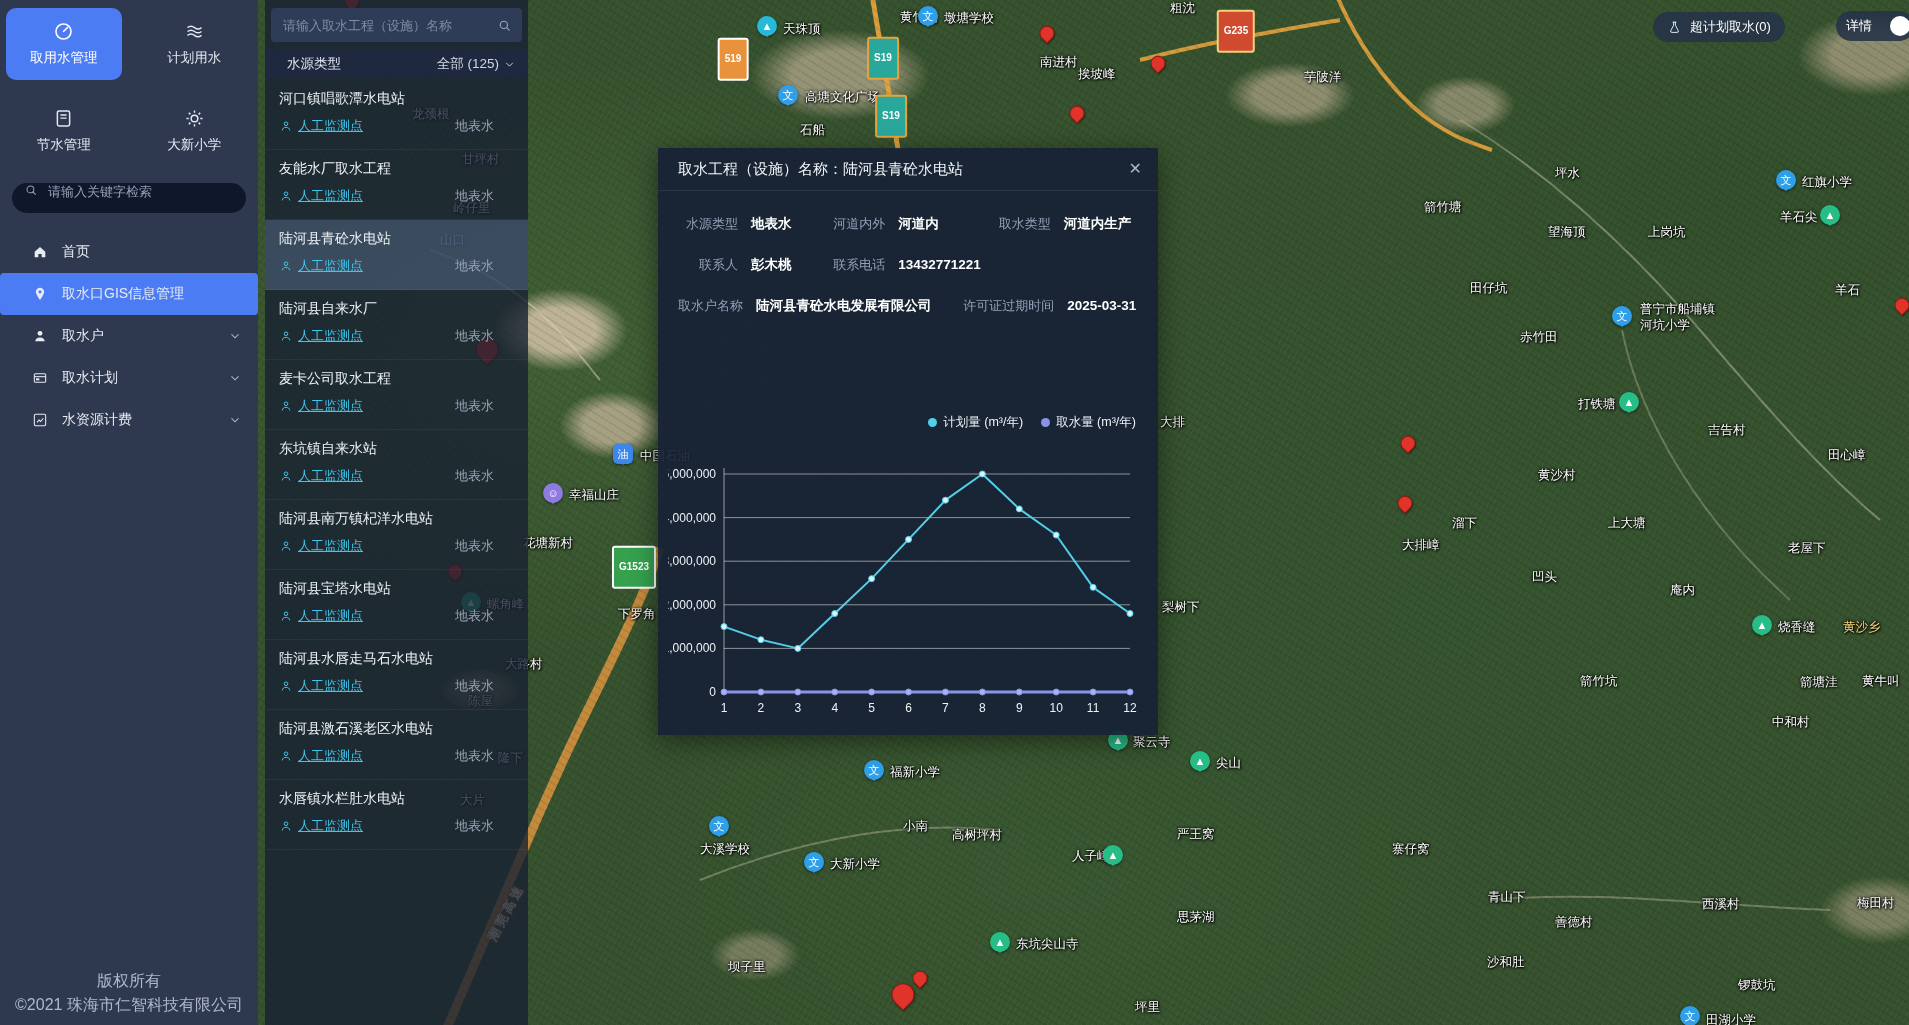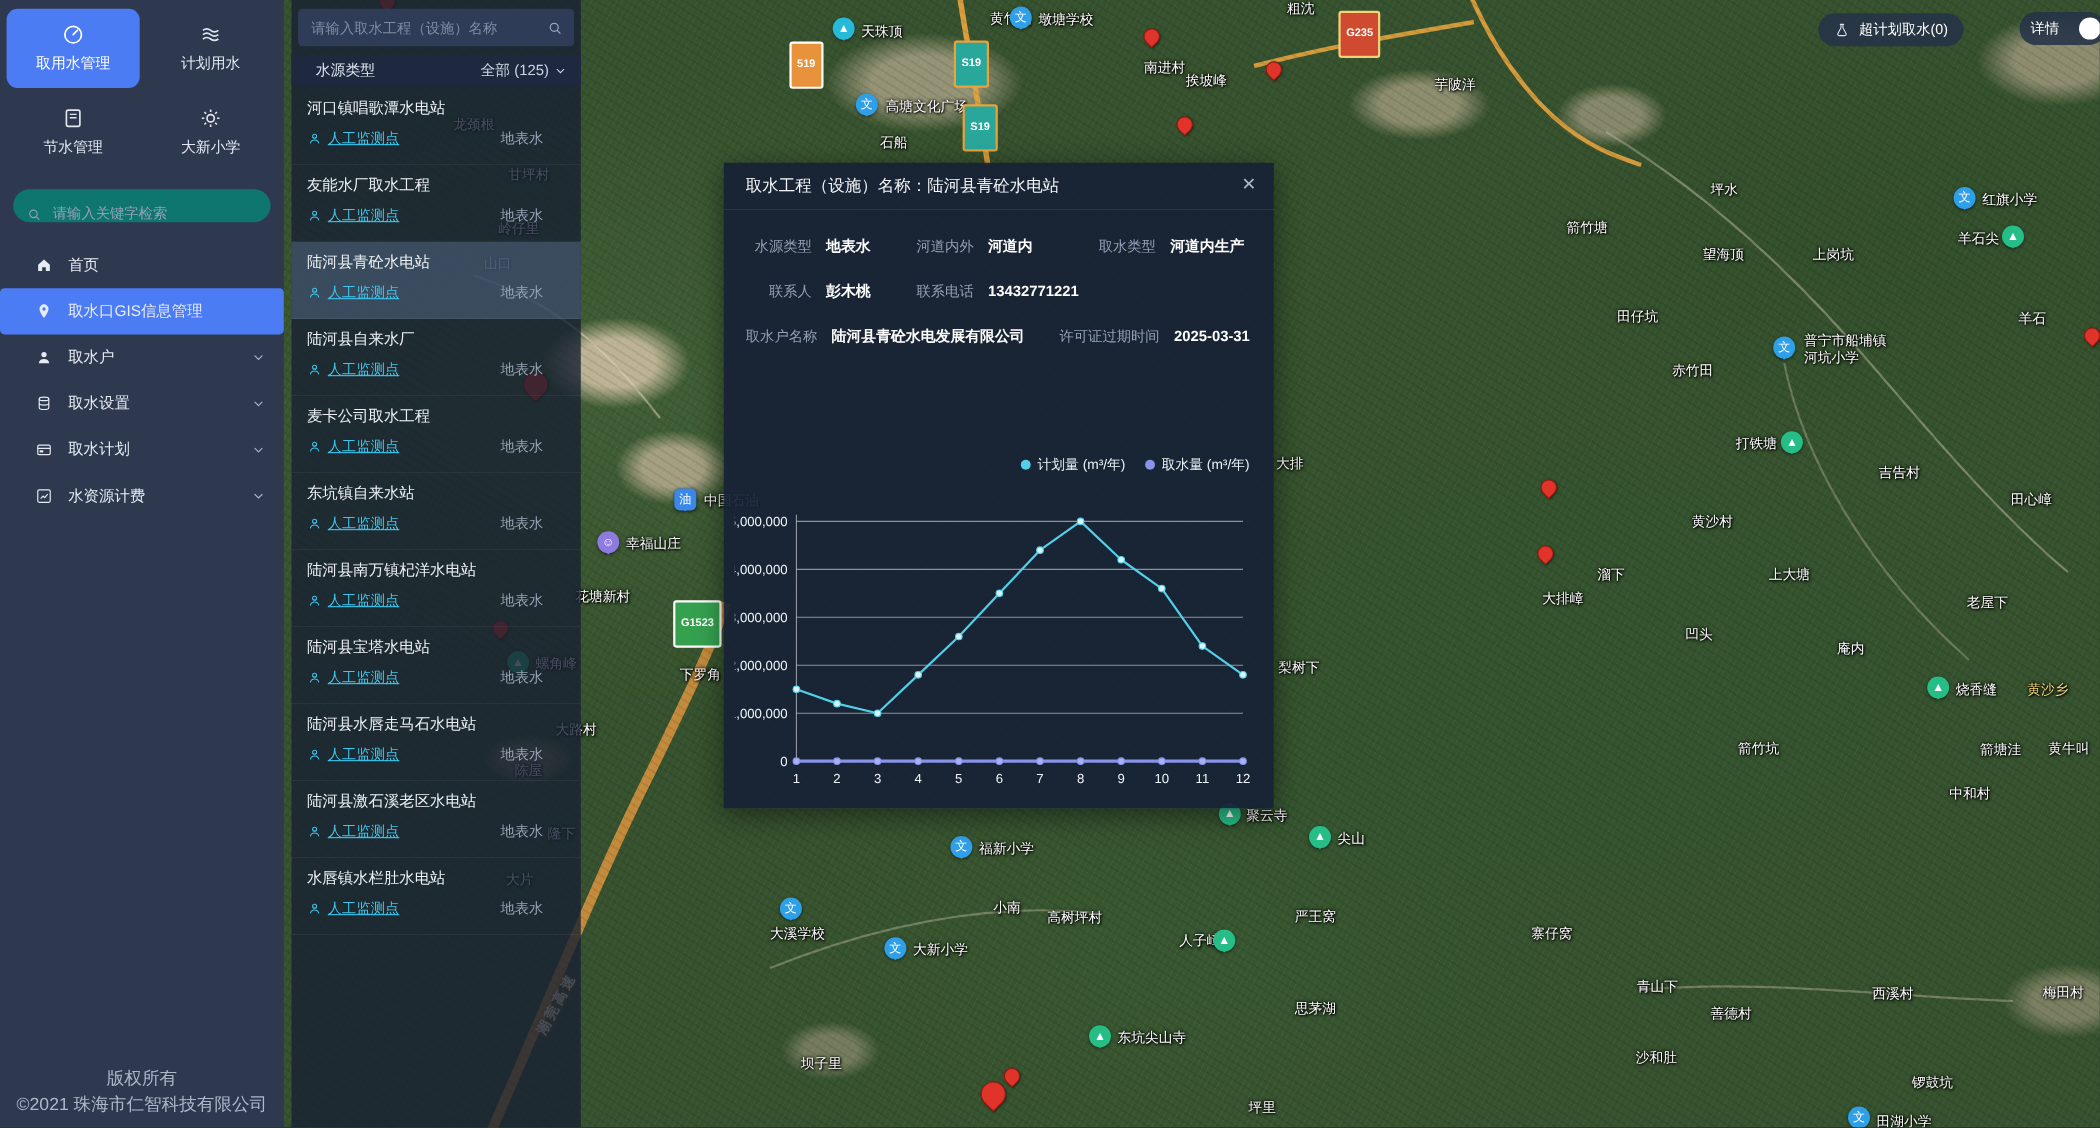--- a/index.html
+++ b/index.html
@@ -53,26 +53,26 @@
   
   .ctl-pill{position:absolute;left:1653px;top:12px;height:30px;border-radius:15px;background:rgba(38,50,72,.88);
     display:flex;align-items:center;gap:8px;padding:0 14px;color:#fff;font-size:13px;z-index:8;cursor:pointer;}
   .ctl-pill .ic{width:15px;height:15px;color:#dfe6f0;}
   .toggle{position:absolute;left:1836px;top:11px;width:64px;height:30px;border-radius:15px;background:rgba(38,50,72,.88);
     display:flex;align-items:center;color:#fff;font-size:13px;padding:0 4px 0 10px;gap:6px;z-index:8;cursor:pointer;}
   .knob{width:20px;height:20px;border-radius:50%;background:#fff;margin-left:auto;}
 
   
   .sidebar{position:absolute;left:0;top:0;width:258px;height:1025px;background:#2e3950;z-index:6;}
-  .modules{display:grid;grid-template-columns:1fr 1fr;gap:4px;padding:8px 6px 2px 6px;}
+  .modules{display:grid;grid-template-columns:1fr 1fr;gap:15px;padding:8px 6px 2px 6px;}
   .tile{height:72px;display:flex;flex-direction:column;align-items:center;justify-content:center;gap:7px;
     color:#e3e8f0;font-size:13.5px;border-radius:10px;cursor:pointer;}
   .tile .ic{width:21px;height:21px;}
   .tile.active{background:#4c7cf4;color:#fff;}
-  .sb-search{margin:14px 12px 0 12px;height:30px;border-radius:16px;background:#0f766e;display:flex;align-items:flex-end;
+  .sb-search{margin:14px 12px 0 12px;height:30px;border-radius:16px;background:#0f172a;display:flex;align-items:flex-start;
     padding:0 12px;gap:8px;}
   .sb-search .ic{width:14px;height:14px;color:#93a0b6;flex:0 0 auto;}
   .sb-search input{background:transparent;border:0;outline:0;color:#dfe5ee;font-size:13px;width:100%;font-family:inherit;}
   .sb-search input::placeholder{color:#93a0b6;}
   .menu{margin-top:18px;}
   .menu-item{height:42px;display:flex;align-items:center;gap:14px;padding:0 16px 0 32px;color:#e7ebf2;
     font-size:14px;cursor:pointer;position:relative;}
   .menu-item .ic{width:16px;height:16px;flex:0 0 auto;}
   .menu-item.active{background:#4c7cf4;border-radius:4px;}
   .menu-item .chev{margin-left:auto;width:14px;height:14px;color:#aab4c6;}
@@ -335,34 +335,20 @@
           <span>取水户</span>
           <span class="chev">
             <svg viewBox="0 0 24 24" style="width:100%;height:100%;display:block">
               <path d="M6.5 9.5 12 15l5.5-5.5" fill="none" stroke="currentColor" stroke-width="1.8" stroke-linecap="round"></path>
             </svg>
           </span>
         </div>
         <div class="menu-item">
           <span class="ic">
             <svg viewBox="0 0 24 24" style="width:100%;height:100%;display:block">
-              <ellipse cx="12" cy="5.5" rx="6.5" ry="2.4" fill="none" stroke="currentColor" stroke-width="1.6"></ellipse>
-              <path d="M5.5 5.5v6c0 1.3 2.9 2.4 6.5 2.4s6.5-1.1 6.5-2.4v-6M5.5 11.5v6c0 1.3 2.9 2.4 6.5 2.4s6.5-1.1 6.5-2.4v-6" fill="none" stroke="currentColor" stroke-width="1.6"></path>
-            </svg>
-          </span>
-          <span>取水设置</span>
-          <span class="chev">
-            <svg viewBox="0 0 24 24" style="width:100%;height:100%;display:block">
-              <path d="M6.5 9.5 12 15l5.5-5.5" fill="none" stroke="currentColor" stroke-width="1.8" stroke-linecap="round"></path>
-            </svg>
-          </span>
-        </div>
-        <div class="menu-item">
-          <span class="ic">
-            <svg viewBox="0 0 24 24" style="width:100%;height:100%;display:block">
               <rect x="3.5" y="5.5" width="17" height="13" rx="1.8" fill="none" stroke="currentColor" stroke-width="1.6"></rect>
               <path d="M3.5 10h17" stroke="currentColor" stroke-width="1.6"></path>
               <rect x="6" y="12.5" width="5" height="3" fill="currentColor"></rect>
             </svg>
           </span>
           <span>取水计划</span>
           <span class="chev">
             <svg viewBox="0 0 24 24" style="width:100%;height:100%;display:block">
               <path d="M6.5 9.5 12 15l5.5-5.5" fill="none" stroke="currentColor" stroke-width="1.8" stroke-linecap="round"></path>
             </svg>

